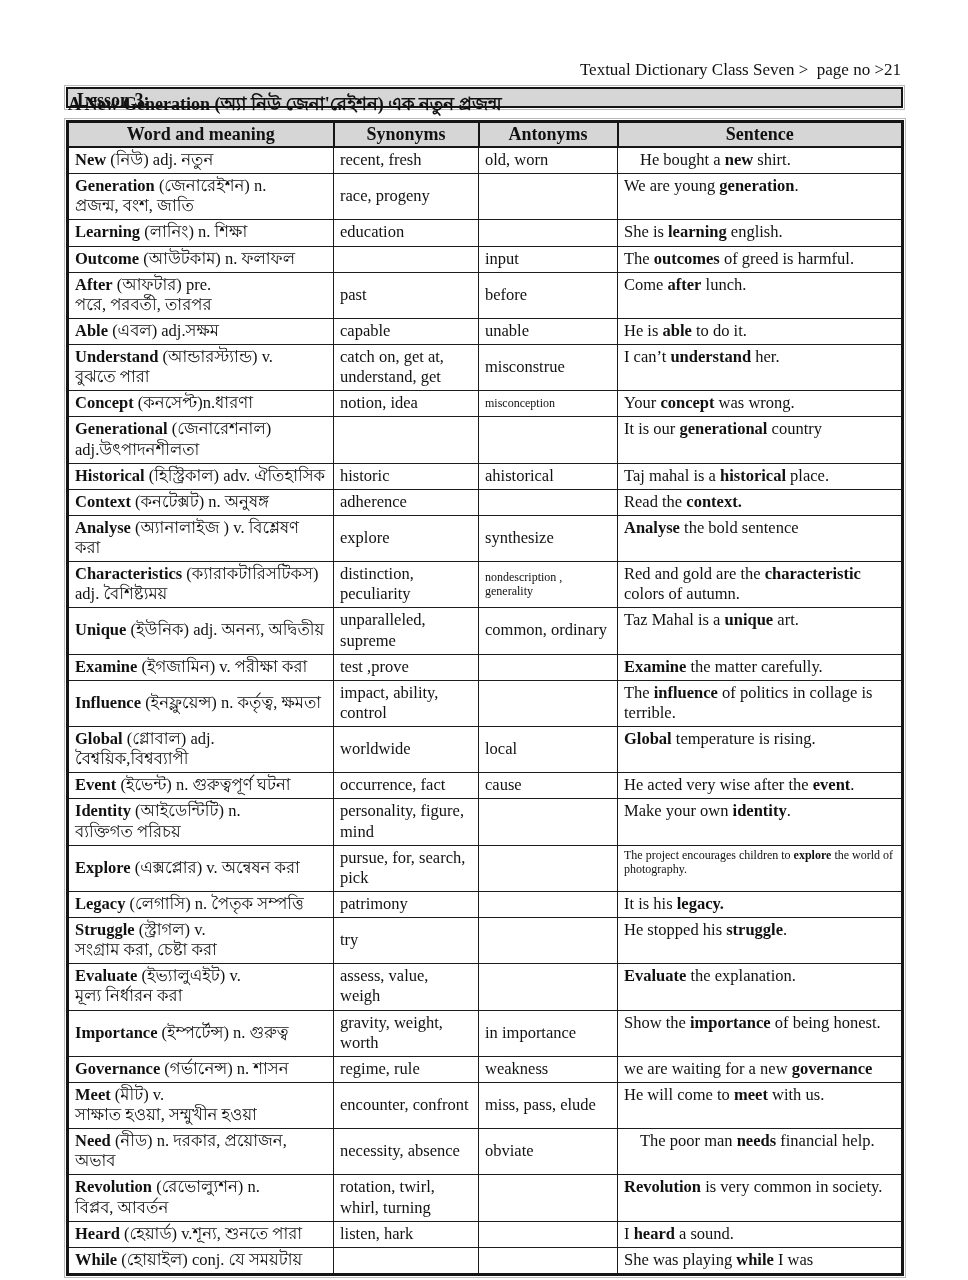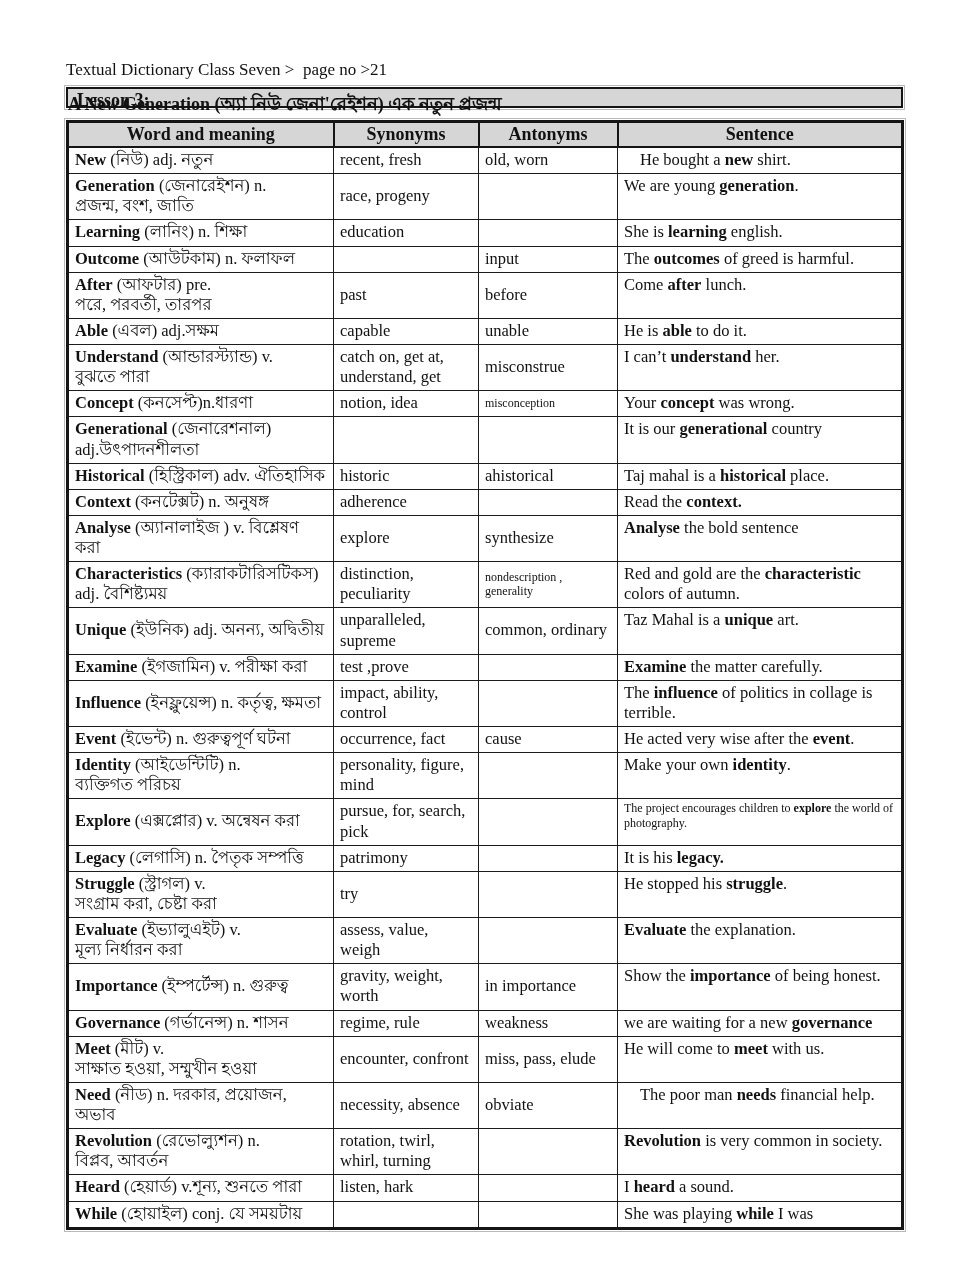--- a/index.html
+++ b/index.html
@@ -12,21 +12,21 @@
     color: #111111;
     overflow: hidden;
   }
   .content {
     position: absolute;
     left: 66px;
     top: 60px;
     width: 837px;
   }
   .page-head {
-    text-align: left;
+    text-align: right;
     font-size: 17px;
     padding-right: 2px;
     margin-bottom: 7px;
     white-space: pre;
   }
   .lesson-bar {
     position: relative;
     box-sizing: border-box;
     height: 21px;
     background: #d6d6d6;
@@ -201,20 +201,26 @@
           <td class="ant"></td>
           <td class="sen"><span class="bold">Examine</span><span> the matter carefully.</span></td>
         </tr>
         <tr>
           <td class="word"><span class="bold">Influence</span><span> (ইনফ্লুয়েন্স) n. কর্তৃত্ব, ক্ষমতা</span></td>
           <td class="syn">impact, ability, control</td>
           <td class="ant"></td>
           <td class="sen"><span>The </span><span class="bold">influence</span><span> of politics in collage is terrible.</span></td>
         </tr>
         <tr>
+          <td class="word"><span class="bold">Global</span><span> (গ্লোবাল) adj. বৈশ্বয়িক,বিশ্বব্যাপী</span></td>
+          <td class="syn">worldwide</td>
+          <td class="ant">local</td>
+          <td class="sen"><span class="bold">Global</span><span> temperature is rising.</span></td>
+        </tr>
+        <tr>
           <td class="word"><span class="bold">Event</span><span> (ইভেন্ট) n. গুরুত্বপূর্ণ ঘটনা</span></td>
           <td class="syn">occurrence, fact</td>
           <td class="ant">cause</td>
           <td class="sen"><span>He acted very wise after the </span><span class="bold">event</span><span>.</span></td>
         </tr>
         <tr>
           <td class="word"><span class="bold">Identity</span><span> (আইডেন্টিটি) n.</span><br><span>ব্যক্তিগত পরিচয়</span></td>
           <td class="syn">personality, figure, mind</td>
           <td class="ant"></td>
           <td class="sen"><span>Make your own </span><span class="bold">identity</span><span>.</span></td>

